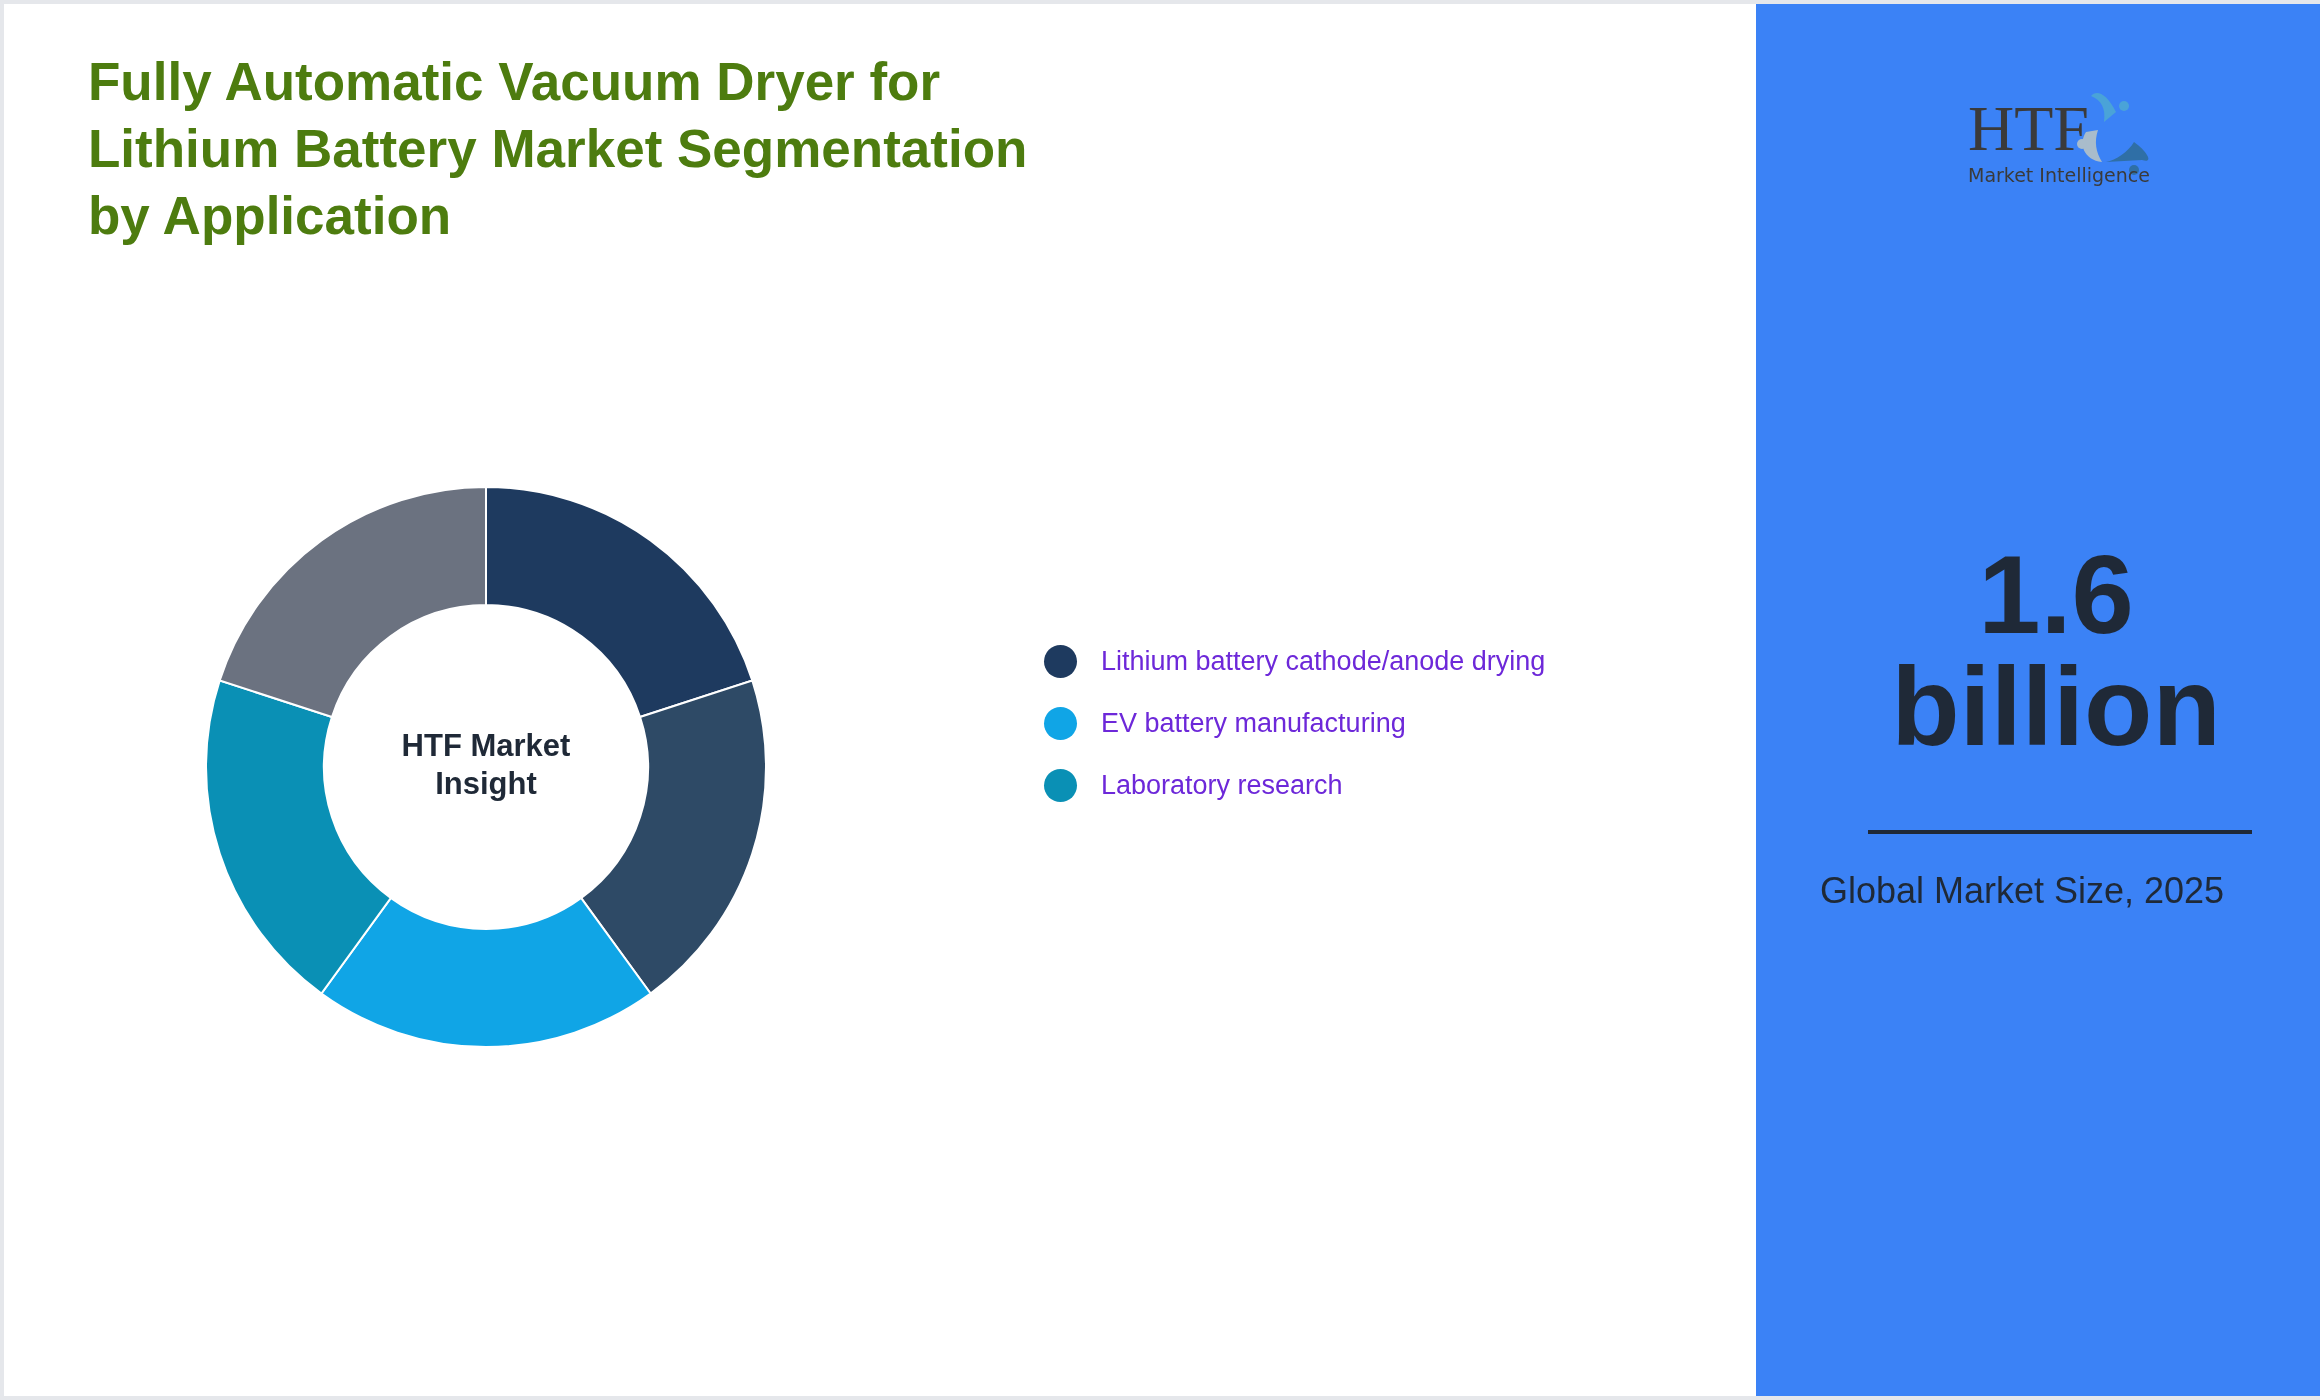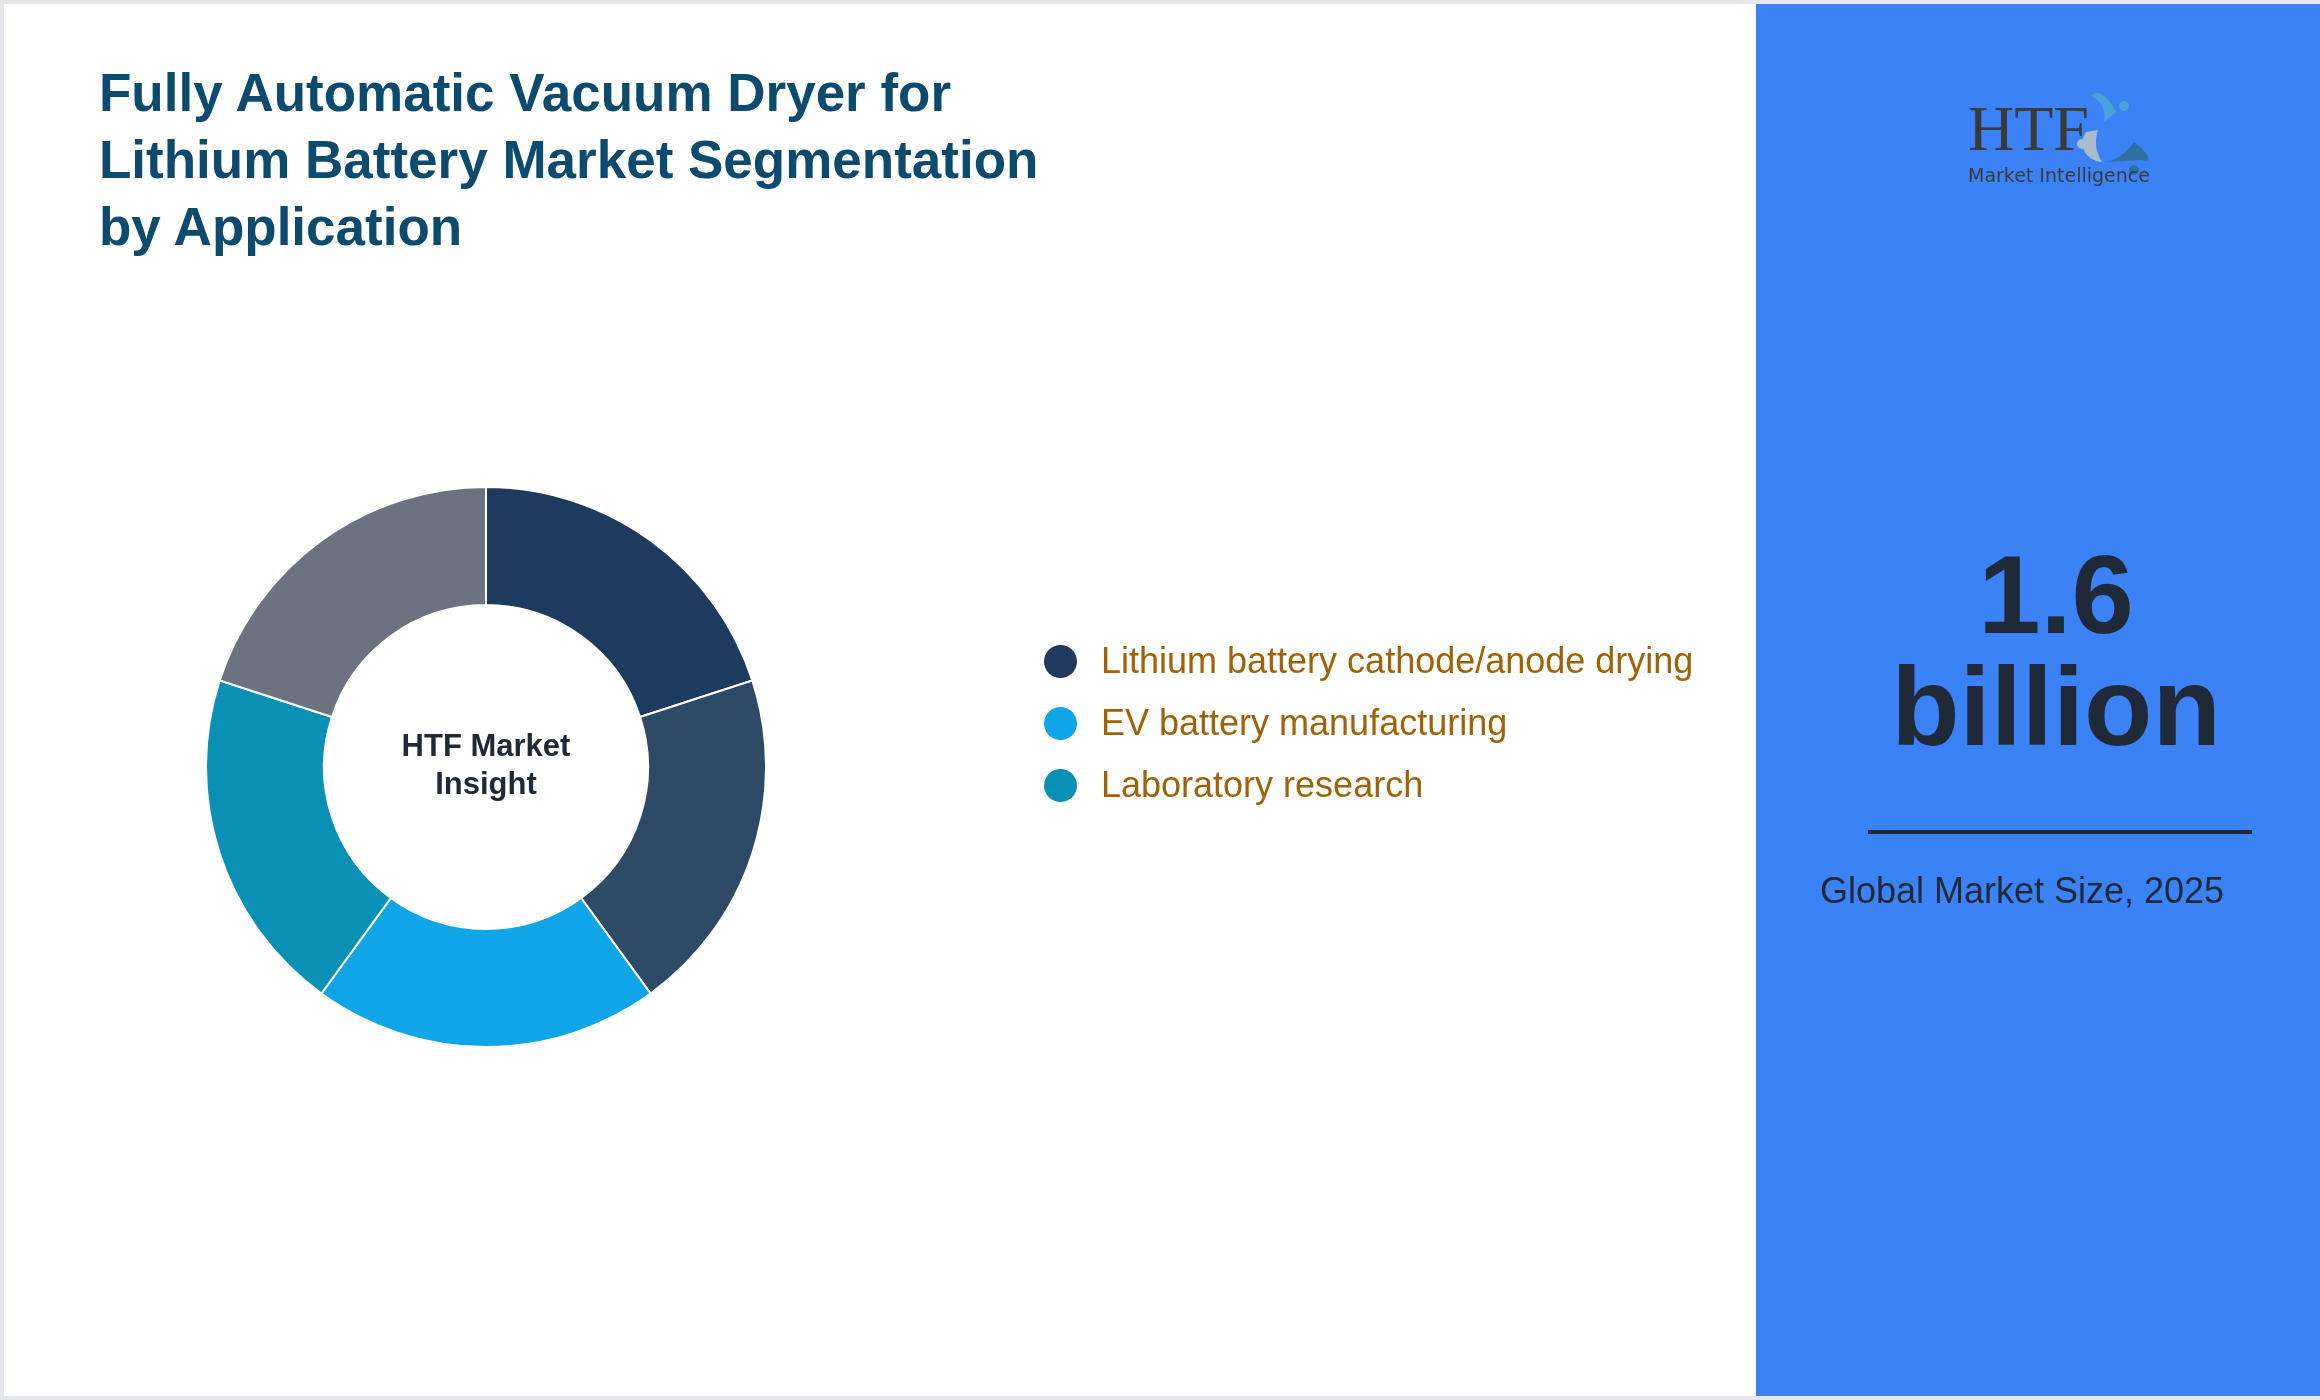--- a/index.html
+++ b/index.html
@@ -1,25 +1,25 @@
 <!DOCTYPE html>
 <html><head>
 <meta charset="utf-8">
 <style>
   html, body { margin: 0; padding: 0; }
   body { width: 2320px; height: 1400px; background: #e5e7eb; font-family: "Liberation Sans", sans-serif; overflow: hidden; }
   .frame { position: absolute; left: 4px; top: 4px; width: 2312px; height: 1392px; background: #ffffff; }
   .main { position: absolute; left: 0; top: 0; width: 1712px; height: 1392px; }
-  .title { position: absolute; left: 80px; top: 40px; width: 960px; font-size: 53px; font-weight: bold; line-height: 67px; color: #0c4a6e; margin: 15px; }
+  .title { position: absolute; left: 80px; top: 40px; width: 960px; font-size: 53px; font-weight: bold; line-height: 67px; color: #4d7c0f; margin: 4px; }
   .chart { position: absolute; left: 0; top: 0; }
   .center-label { position: absolute; left: 332px; top: 723px; width: 300px; text-align: center; font-size: 31px; font-weight: bold; line-height: 38px; color: #1f2937; }
   .legend { position: absolute; left: 1040px; top: 626px; }
   .legend-item { display: flex; align-items: center; height: 62px; }
   .legend-dot { width: 33px; height: 33px; border-radius: 50%; margin-right: 24px; flex: 0 0 auto; }
-  .legend-label { font-size: 36px; color: #a16207; white-space: nowrap; }
+  .legend-label { font-size: 27px; color: #6d28d9; white-space: nowrap; }
   .side { position: absolute; left: 1752px; top: 0; width: 600px; height: 1392px; background: #3b82f6; }
   .logo { position: absolute; left: 210px; top: 78px; width: 190px; height: 110px; }
   .value { position: absolute; left: 0; top: 535px; width: 600px; text-align: center; font-size: 112px; font-weight: bold; line-height: 112px; color: #1f2937; }
   .divider { position: absolute; left: 112px; top: 826px; width: 384px; height: 4px; background: #1f2937; }
   .caption { position: absolute; left: 0; top: 862px; width: 532px; text-align: center; font-size: 36px; line-height: 50px; color: #1f2937; }
 </style>
 </head>
 <body>
 
 <div class="frame">

